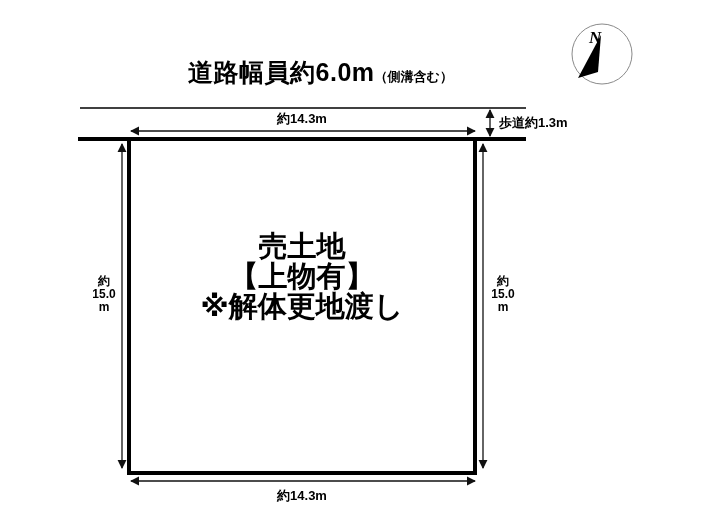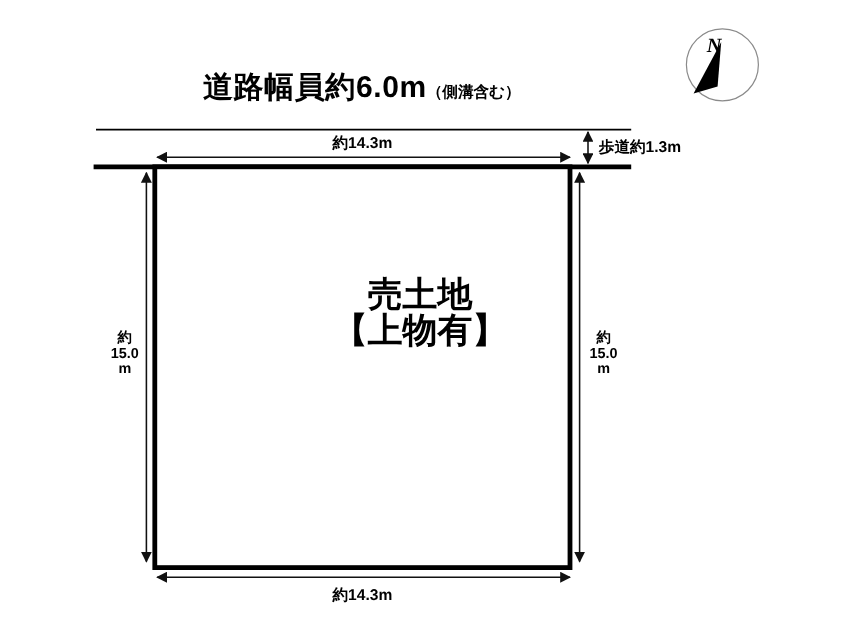--- a/index.html
+++ b/index.html
@@ -22,21 +22,21 @@
     top: 0;
   }
   .label {
     position: absolute;
     font-weight: bold;
     color: #000;
     white-space: nowrap;
     text-align: right;
   }
   .title-wrap {
-    left: 74px;
+    left: 93px;
     top: 56px;
     width: 455px;
     text-align: center;
     white-space: nowrap;
   }
   .title-main {
     font-size: 25px;
     font-weight: bold;
     letter-spacing: 0.5px;
   }
@@ -77,21 +77,20 @@
     position: absolute;
     left: 127px;
     top: 231px;
     width: 350px;
     text-align: center;
     font-weight: bold;
     font-size: 29px;
     line-height: 30px;
     color: #000;
     letter-spacing: 0px;
-    margin-left: 48px;
   }
   .compass-n {
     font-family: "Liberation Serif", "DejaVu Serif", serif;
     font-style: italic;
     font-weight: bold;
     font-size: 17px;
   }
 </style>
 </head>
 <body>
@@ -142,15 +141,16 @@
 
   <div class="label dim-side dim-right-label">約
 15.0
 m</div>
 
   <div class="label dim-bottom-label">約14.3m</div>
 
   <div class="plot-text">
     <div>売土地</div>
     <div>【上物有】</div>
+    <div>※解体更地渡し</div>
   </div>
 
 </div>
 
 </body></html>

